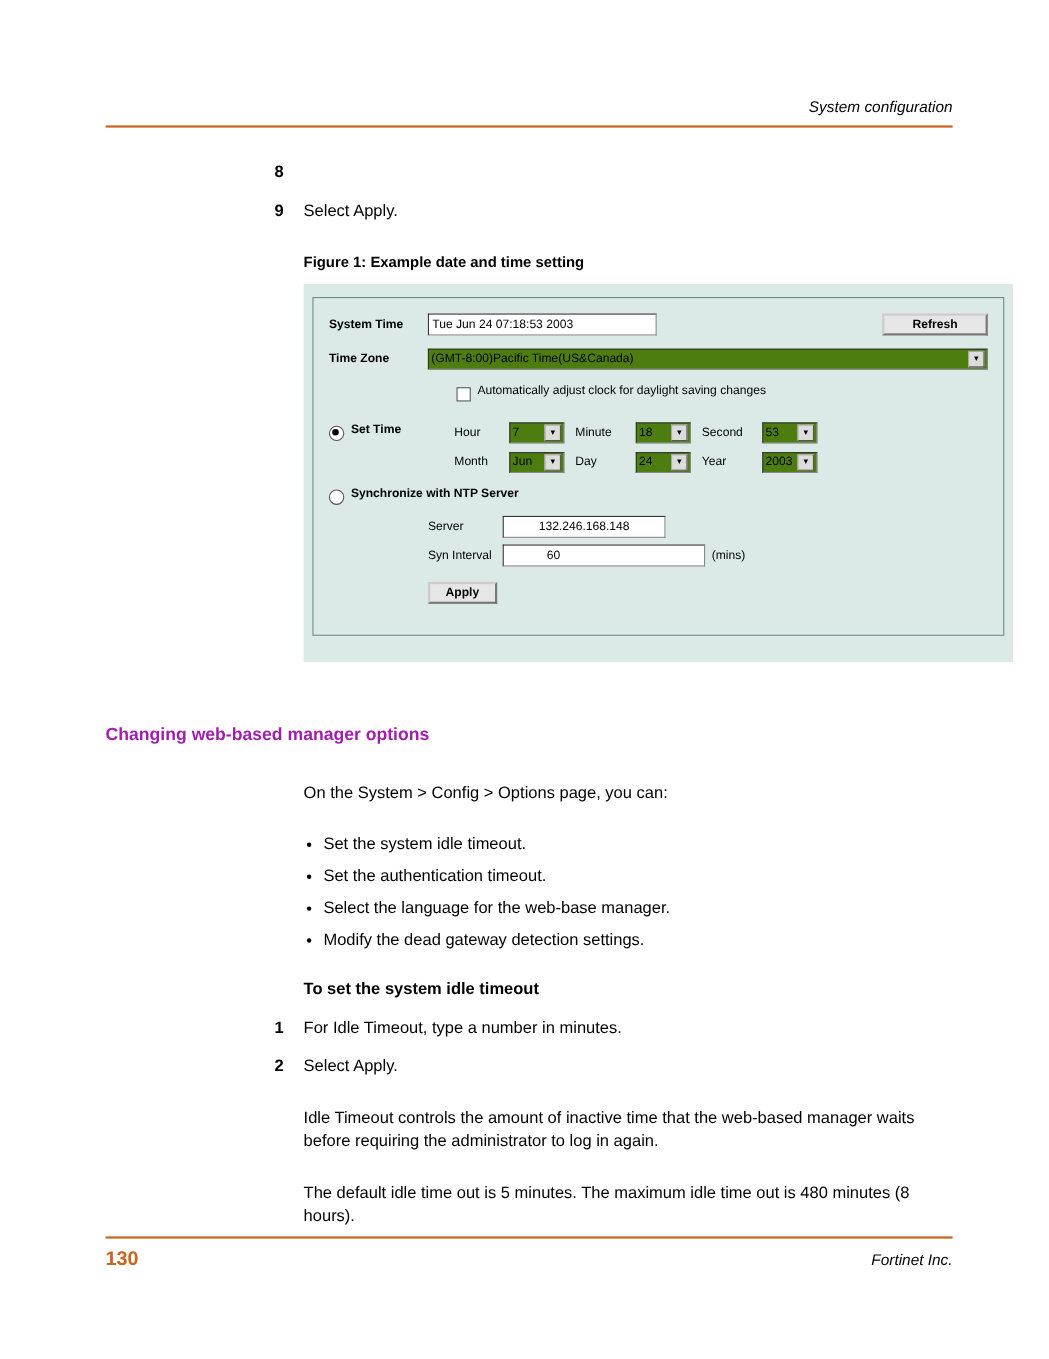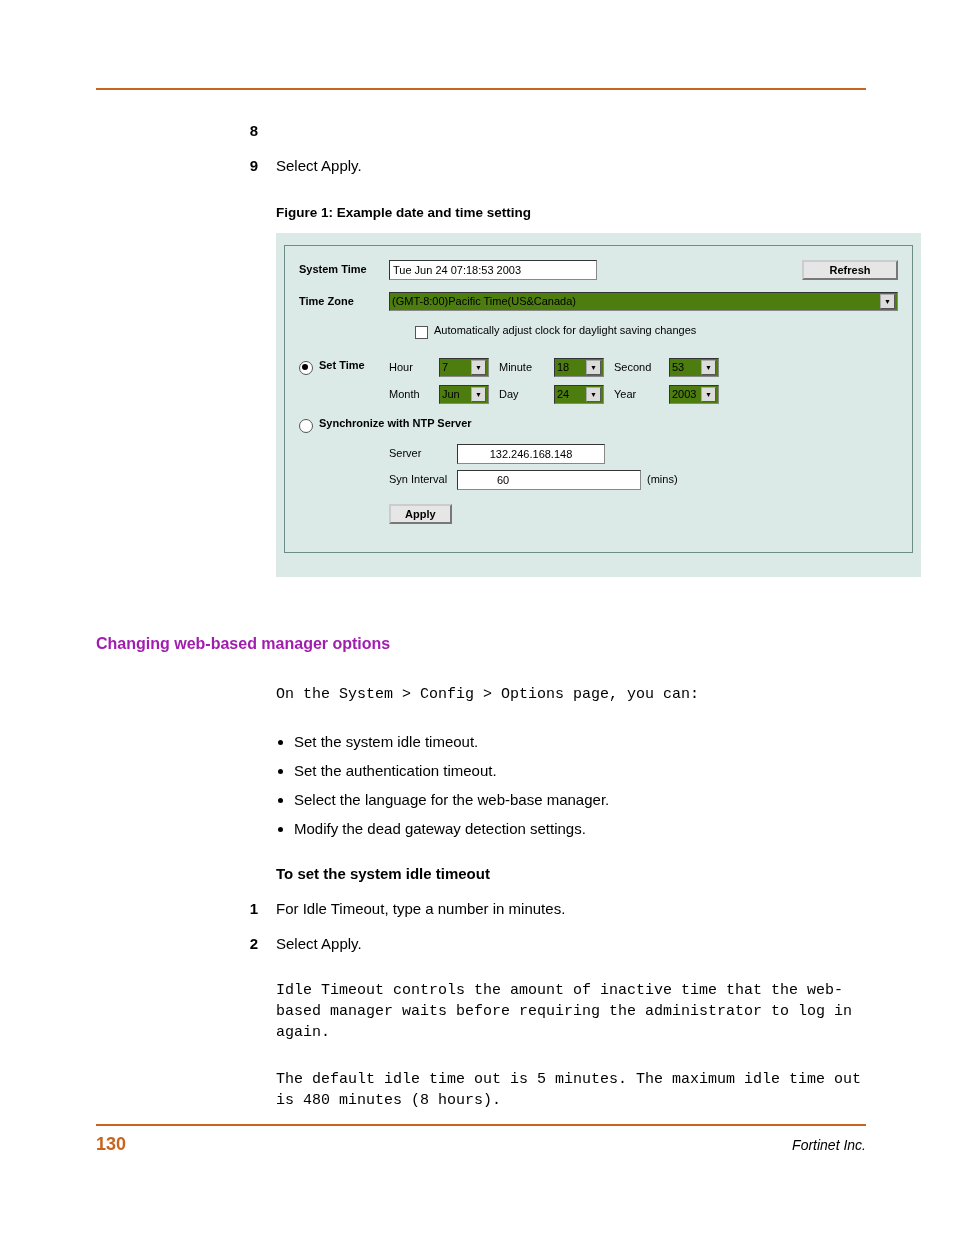--- a/index.html
+++ b/index.html
@@ -124,21 +124,20 @@
   }
   .section-heading {
     color: #a21caf;
     font-size: 16px;
     font-weight: bold;
     margin: 56px 0 29px 0;
   }
   .body-para {
     padding-left: 180px;
     margin: 26px 0;
-    font-family: Liberation Mono, monospace;
   }
   .bullets {
     padding-left: 198px;
     margin: 10px 0;
   }
   .bullets li { margin: 8px 0; }
   .sub-heading {
     padding-left: 180px;
     font-weight: bold;
     margin: 24px 0 14px 0;
@@ -153,20 +152,21 @@
   .footer-row {
     display: flex; justify-content: space-between; align-items: baseline;
   }
   .page-num { color: #c8641e; font-weight: bold; font-size: 18px; }
   .company { font-style: italic; font-size: 14px; }
 </style>
 </head>
 <body>
 
 <div class="page">
+  <div class="running-header">System configuration</div>
   <hr class="rule">
 
   <div class="instr-row">
     <div class="instr-num">8</div>
   </div>
   <div class="instr-row">
     <div class="instr-num">9</div>
     <div class="instr-text">Select Apply.</div>
   </div>
 
@@ -188,21 +188,21 @@
           <span>(GMT-8:00)Pacific Time(US&amp;Canada)</span>
           <span class="dropbtn">▼</span>
         </div>
       </div>
 
       <div class="row" style="margin-left:116px; margin-bottom:20px;">
         <span class="chk"></span>
         <span>Automatically adjust clock for daylight saving changes</span>
       </div>
 
-      <div class="row" style="align-items:flex-start;">
+      <div class="row" style="align-items:flex-start;gap:24px;">
         <div style="width:90px; display:flex; align-items:center;">
           <span class="radio checked"></span>
           <span style="font-weight:bold">Set Time</span>
         </div>
         <div class="timegrid">
           <span>Hour</span>
           <span class="sel" style="width:44px; justify-content:space-between;">
               <span>7</span>
               <span class="dropbtn">▼</span>
             </span>

